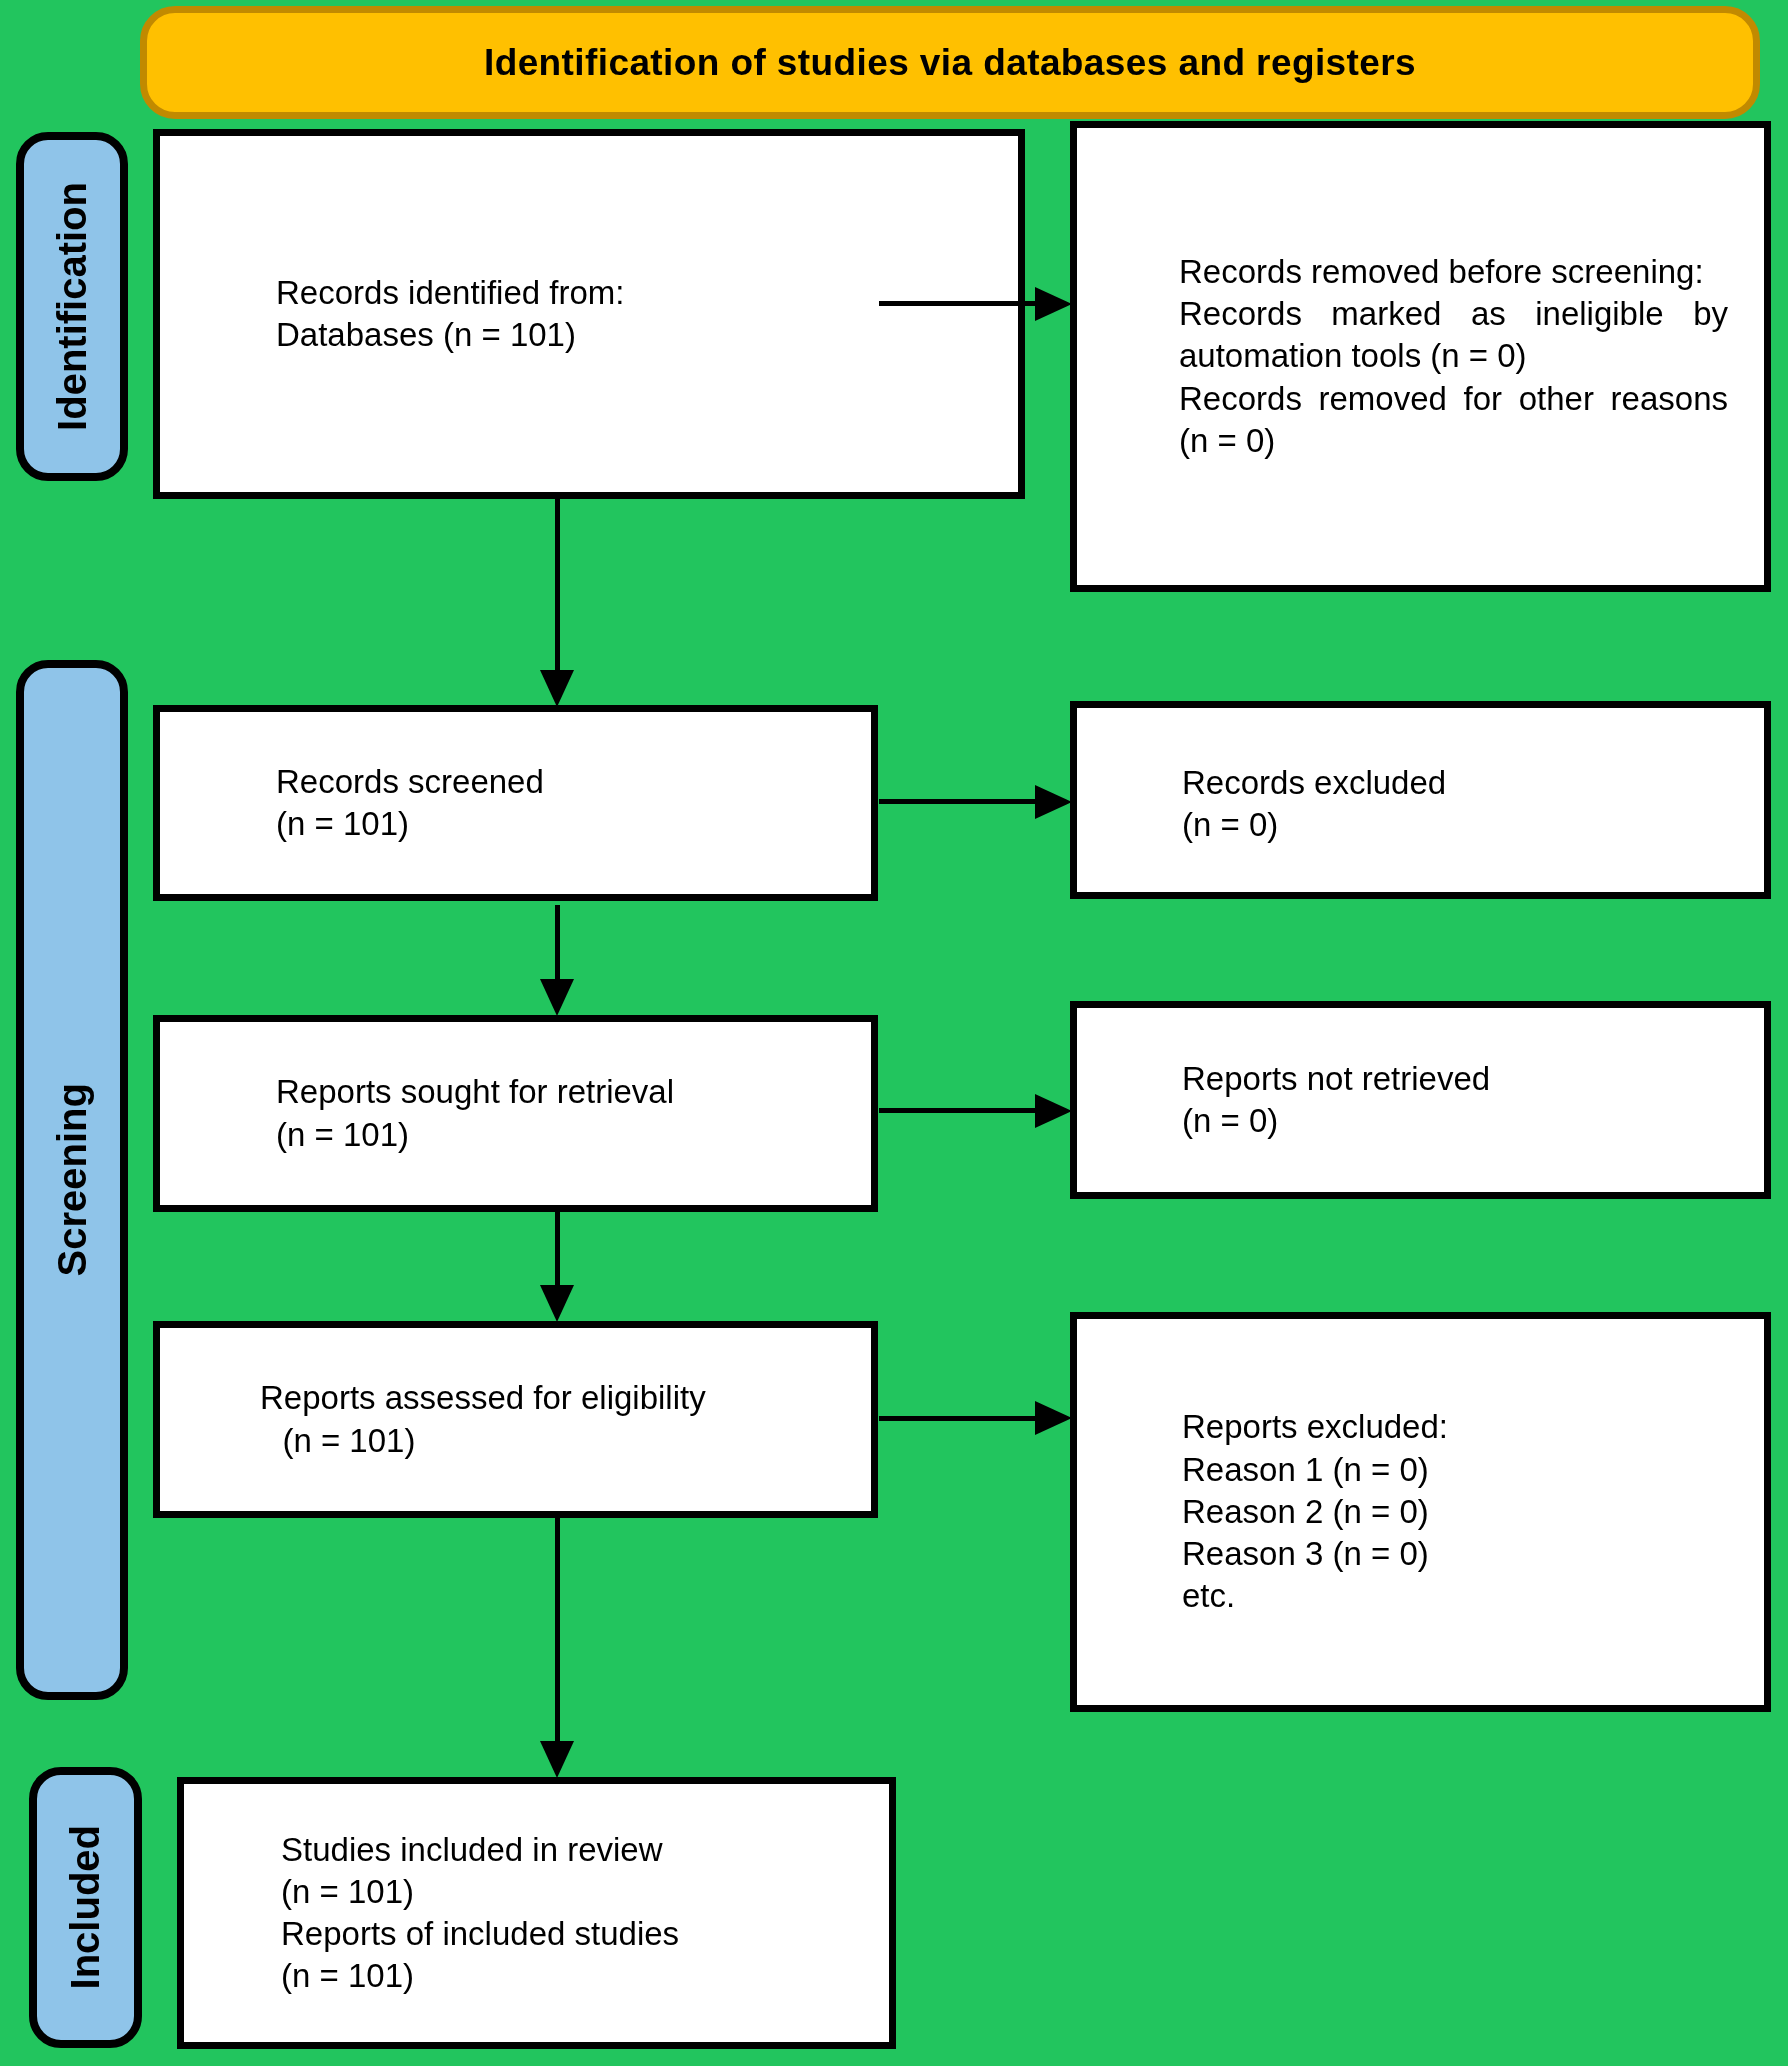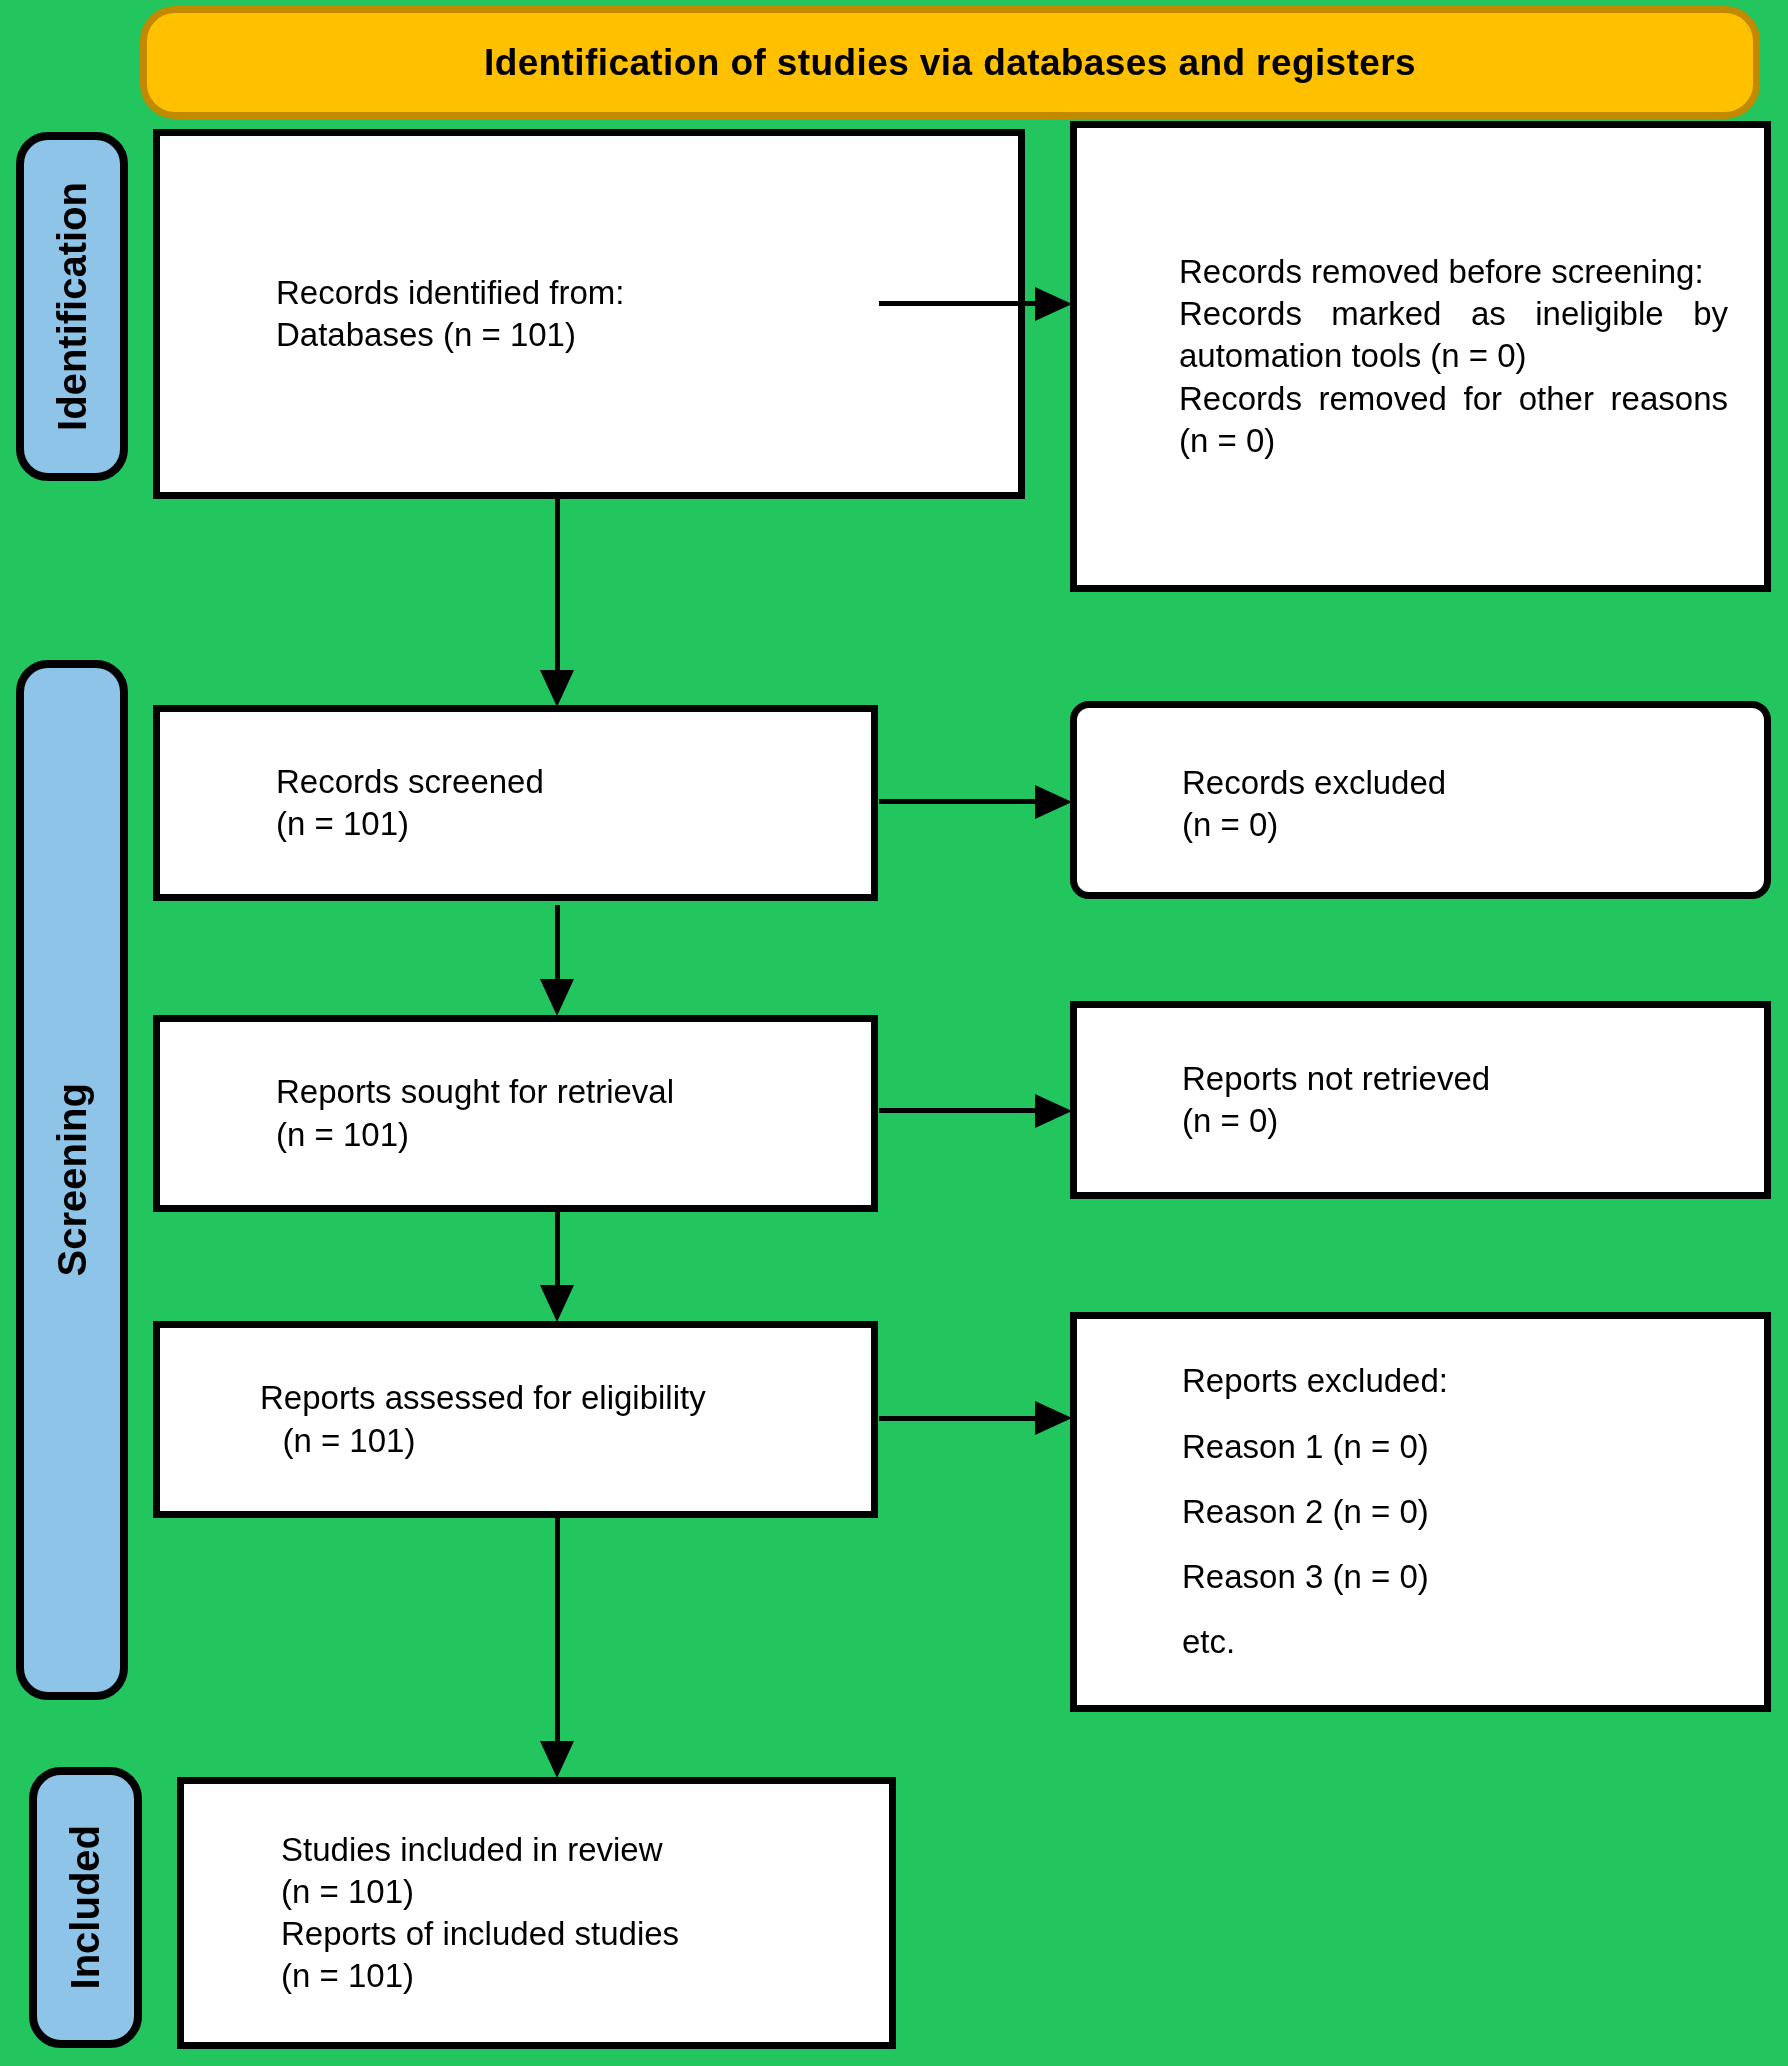--- a/index.html
+++ b/index.html
@@ -46,23 +46,23 @@
   .box .ln{white-space:pre-wrap;}
   .b1{left:153px;top:129px;width:872px;height:370px;padding:0 48px 0 116px;}
   .b2{left:153px;top:705px;width:725px;height:196px;padding:0 48px 0 116px;}
   .b3{left:153px;top:1015px;width:725px;height:197px;padding:0 48px 0 116px;}
   .b4{left:153px;top:1321px;width:725px;height:197px;padding:0 48px 0 100px;}
   .b4 .indent{padding-left:22.4px;}
   .b5{left:177px;top:1777px;width:719px;height:272px;padding:0 40px 0 97px;}
 
   .r1{left:1070px;top:121px;width:701px;height:471px;padding:0 36px 0 102px;}
   .r1 .para{text-align:justify;}
-  .r2{left:1070px;top:701px;width:701px;height:198px;padding:8px 36px 0 105px;border-radius:19px;}
+  .r2{left:1070px;top:701px;width:701px;height:198px;padding:8px 36px 0 105px;}
   .r3{left:1070px;top:1001px;width:701px;height:198px;padding:0 36px 0 105px;}
-  .r4{left:1070px;top:1312px;width:701px;height:400px;padding:0 36px 0 105px;gap:23px;}
+  .r4{left:1070px;top:1312px;width:701px;height:400px;padding:0 36px 0 105px;}
 
   
   .aline{position:absolute;background:var(--line);}
   .ahead{position:absolute;width:0;height:0;}
   .ahead.down{border-left:17px solid transparent;border-right:17px solid transparent;
               border-top:37px solid var(--line);}
   .ahead.right{border-top:17px solid transparent;border-bottom:17px solid transparent;
                border-left:37px solid var(--line);}
   
   .v1{left:555px;top:499px;width:4.8px;height:174px;}

